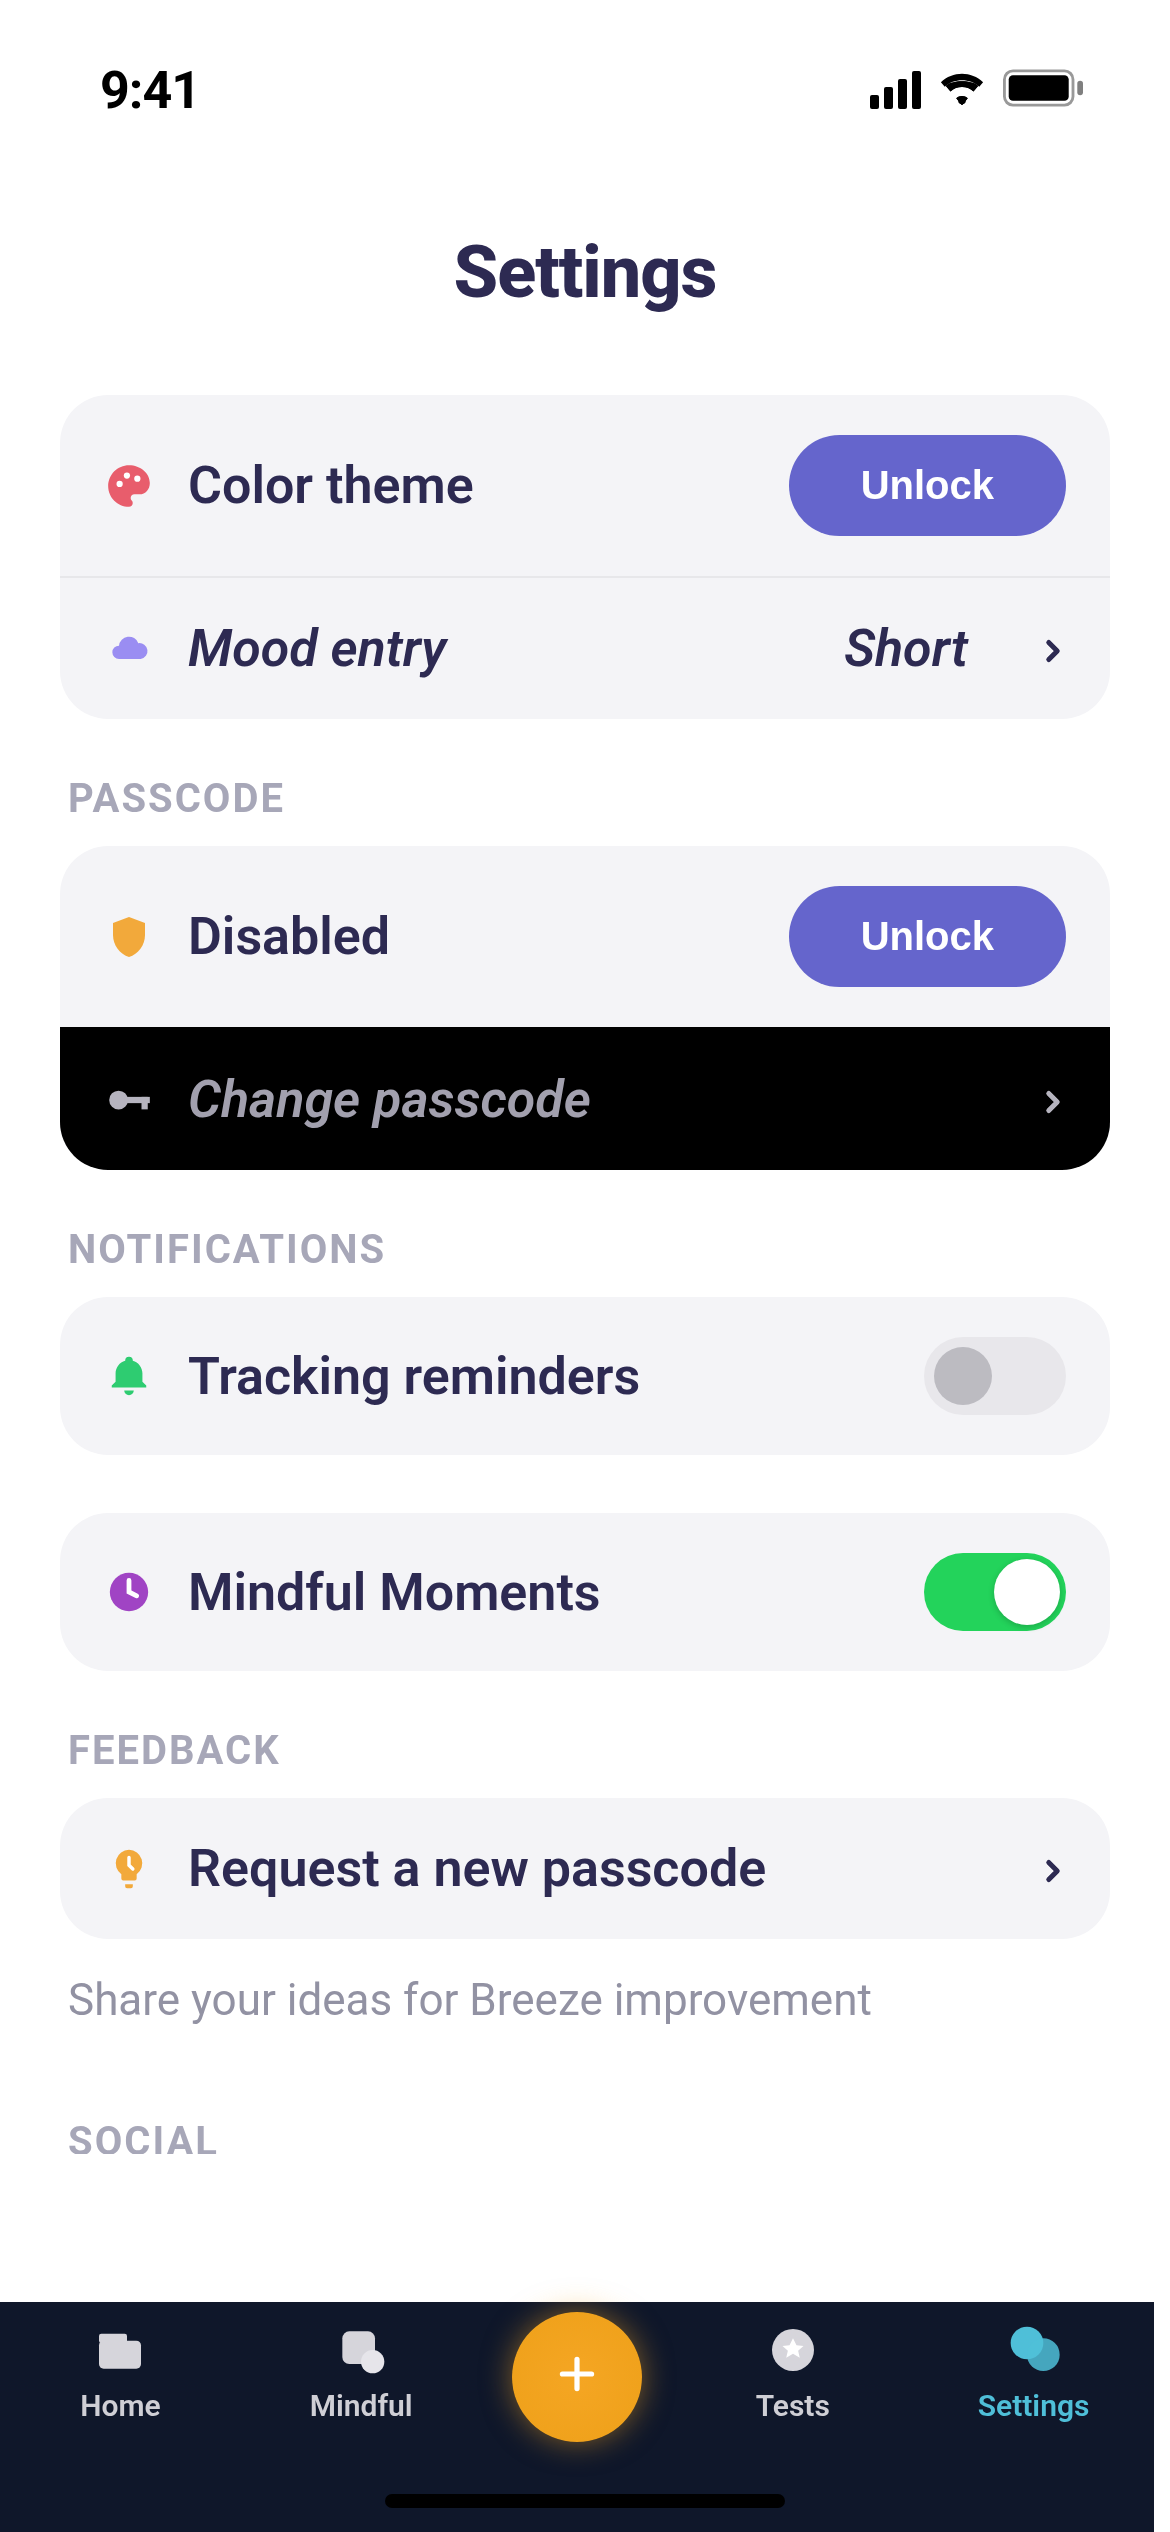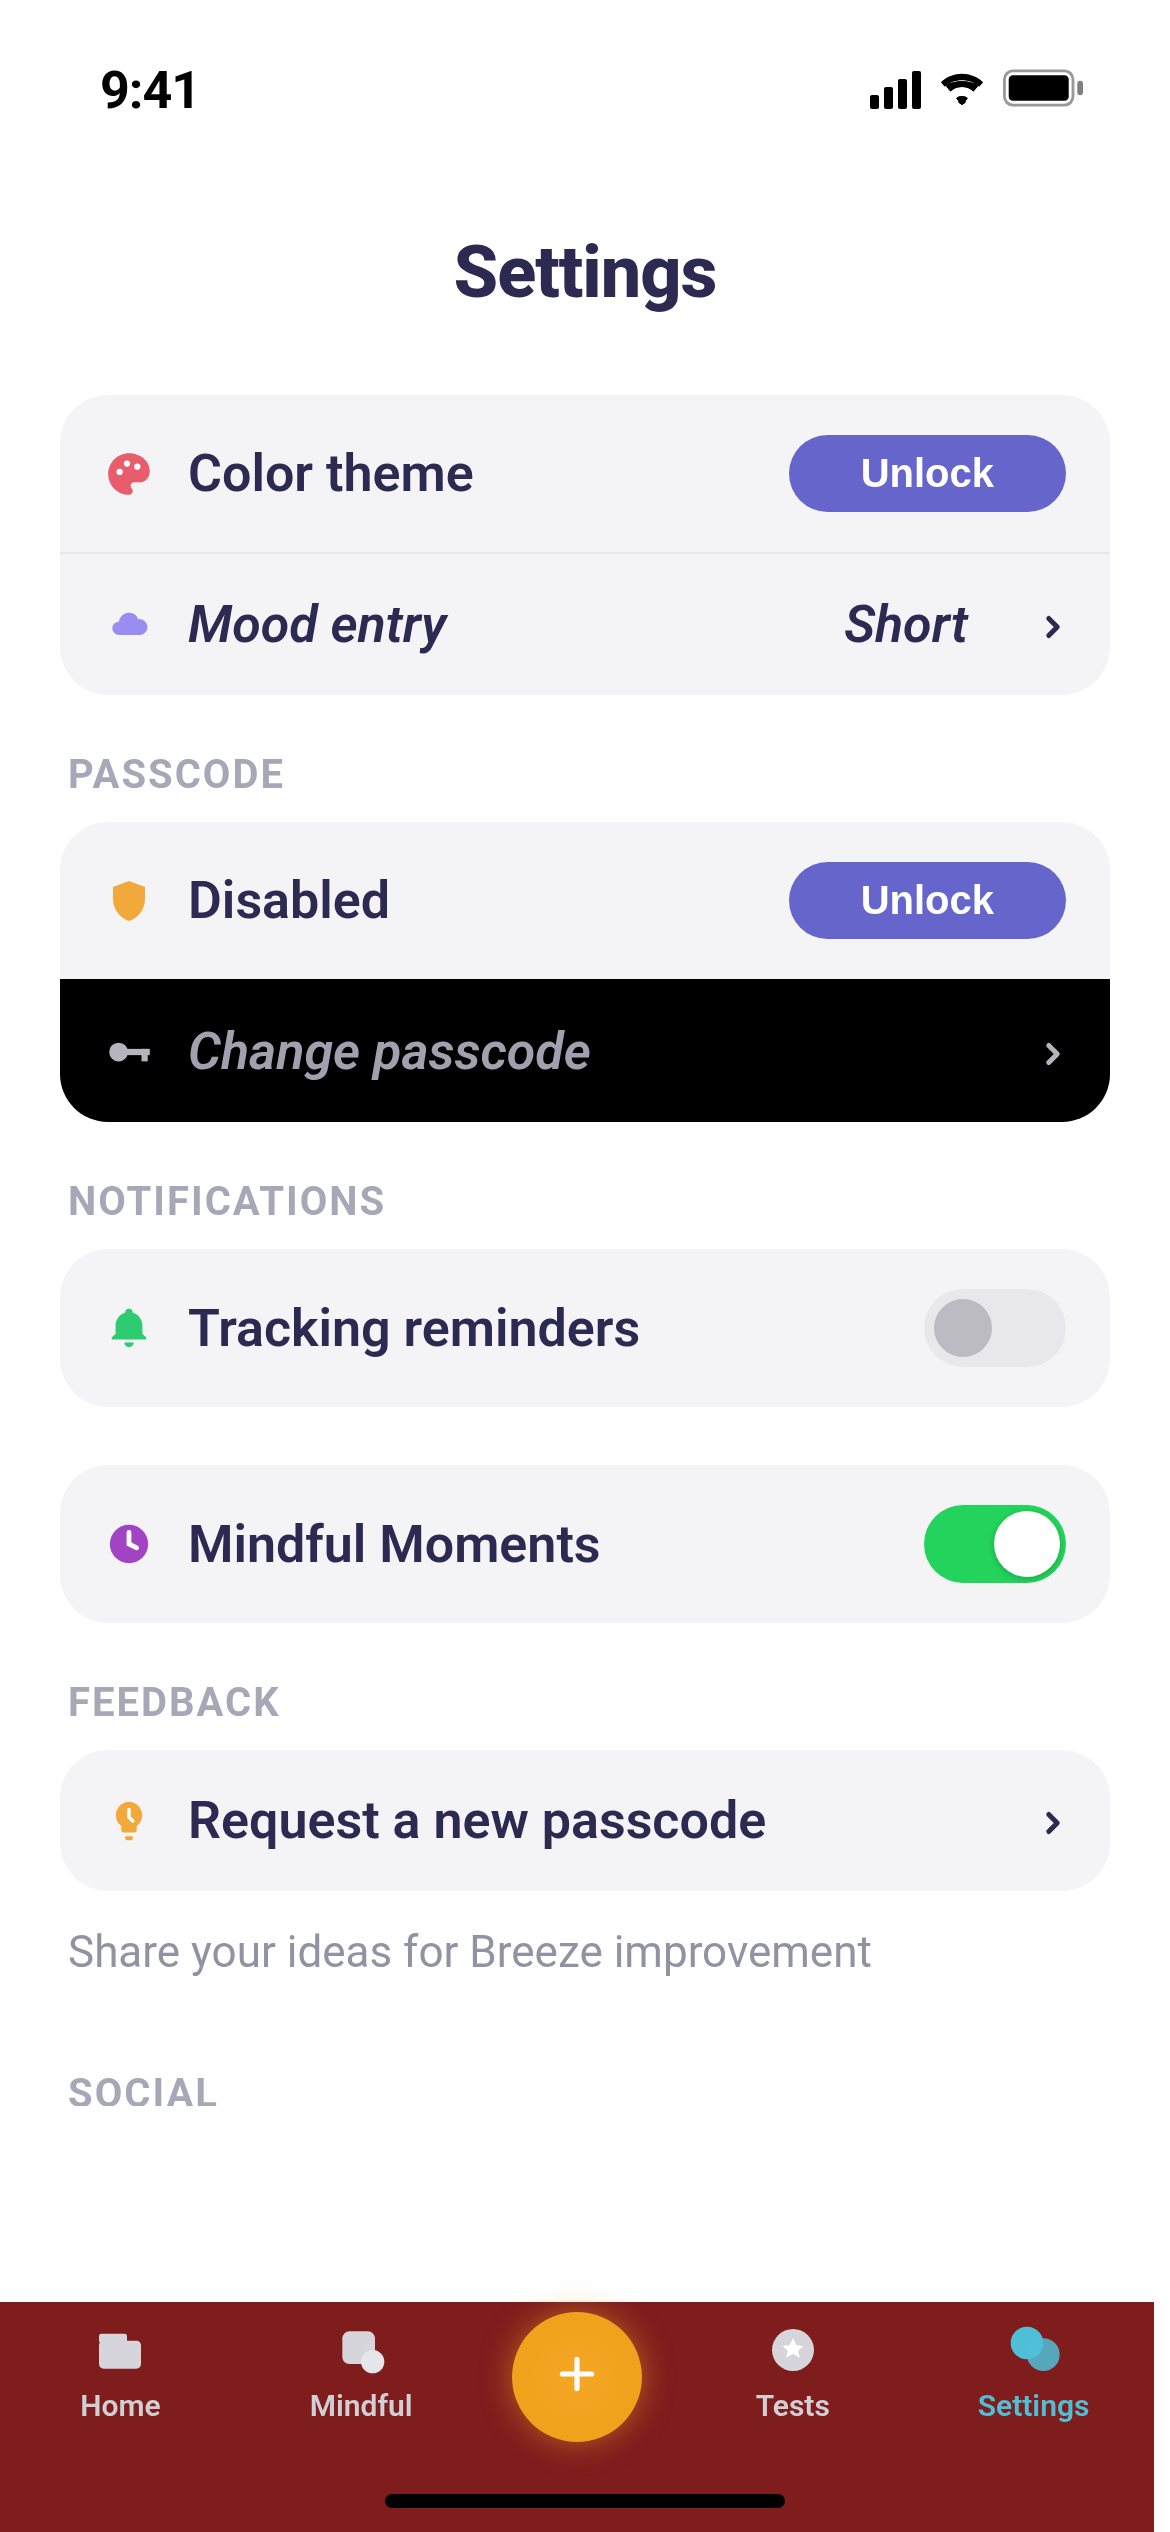--- a/index.html
+++ b/index.html
@@ -18,31 +18,31 @@
   .card { background: #f4f4f7; border-radius: 48px; overflow: hidden; }
   .row { display: flex; align-items: center; padding: 40px 44px; min-height: 136px; gap: 34px; }
   .row + .row { border-top: 2px solid rgba(0,0,0,0.05); font-style: italic; }
   .row.disabled { background: #000000; }
   .row.disabled .row-label { color: #a2a0ae; }
   .row-icon { width: 50px; height: 50px; display: flex; align-items: center; justify-content: center; flex-shrink: 0; }
   .row-label { font-size: 52px; font-weight: 600; color: #2d2a52; flex: 1; }
   .row-value { font-size: 52px; font-weight: 600; color: #2d2a52; margin-right: 34px; }
   .chevron { width: 30px; height: 30px; flex-shrink: 0; }
 
-  .unlock-btn { background: #6565cc; color: #fff; font-size: 40px; font-weight: 700; padding: 16px 72px; border: none; border-radius: 60px; }
+  .unlock-btn { background: #6565cc; color: #fff; font-size: 40px; font-weight: 700; padding: 28px 72px; border: none; border-radius: 60px; }
 
   .hint { font-size: 44px; color: #9292a3; margin: 32px 8px 0 8px; line-height: 1.35; }
 
   .toggle { width: 142px; height: 78px; border-radius: 40px; position: relative; flex-shrink: 0; }
   .toggle.off { background: #e8e7eb; }
   .toggle.off .knob { position: absolute; top: 10px; left: 10px; width: 58px; height: 58px; border-radius: 50%; background: #bcbbc1; }
   .toggle.on { background: #23d35b; }
   .toggle.on .knob { position: absolute; top: 6px; right: 6px; width: 66px; height: 66px; border-radius: 50%; background: #fff; box-shadow: 0 2px 6px rgba(0,0,0,0.2); }
 
-  .tab-bar { position: absolute; bottom: 0; left: 0; right: 16px; height: 230px; background: #7f1d1d; display: flex; justify-content: space-around; align-items: flex-start; padding-top: 20px; }
+  .tab-bar { position: absolute; bottom: 0; left: 0; right: 16px; height: 230px; background: #0f172a; display: flex; justify-content: space-around; align-items: flex-start; padding-top: 20px; }
   .tab-item { display: flex; flex-direction: column; align-items: center; gap: 10px; width: 180px; }
   .tab-icon { width: 56px; height: 56px; }
   .tab-label { font-size: 30px; font-weight: 600; color: #cfcfd5; }
   .tab-item.active .tab-label { color: #4fbfd8; }
   .fab { width: 130px; height: 130px; border-radius: 50%; background: radial-gradient(circle, #f5a623 0%, #eea019 100%); display: flex; align-items: center; justify-content: center; box-shadow: 0 0 30px rgba(245,166,35,0.5); margin-top: -10px; }
   .fab-plus { color: #fff; font-size: 64px; font-weight: 300; }
 
   .home-indicator { position: absolute; bottom: 24px; left: 50%; transform: translateX(-50%); width: 400px; height: 14px; background: #000; border-radius: 10px; }
 
   .partial-section { font-size: 40px; font-weight: 700; color: #a7a7b8; letter-spacing: 2px; margin: 88px 0 0 8px; overflow: hidden; height: 36px; }

